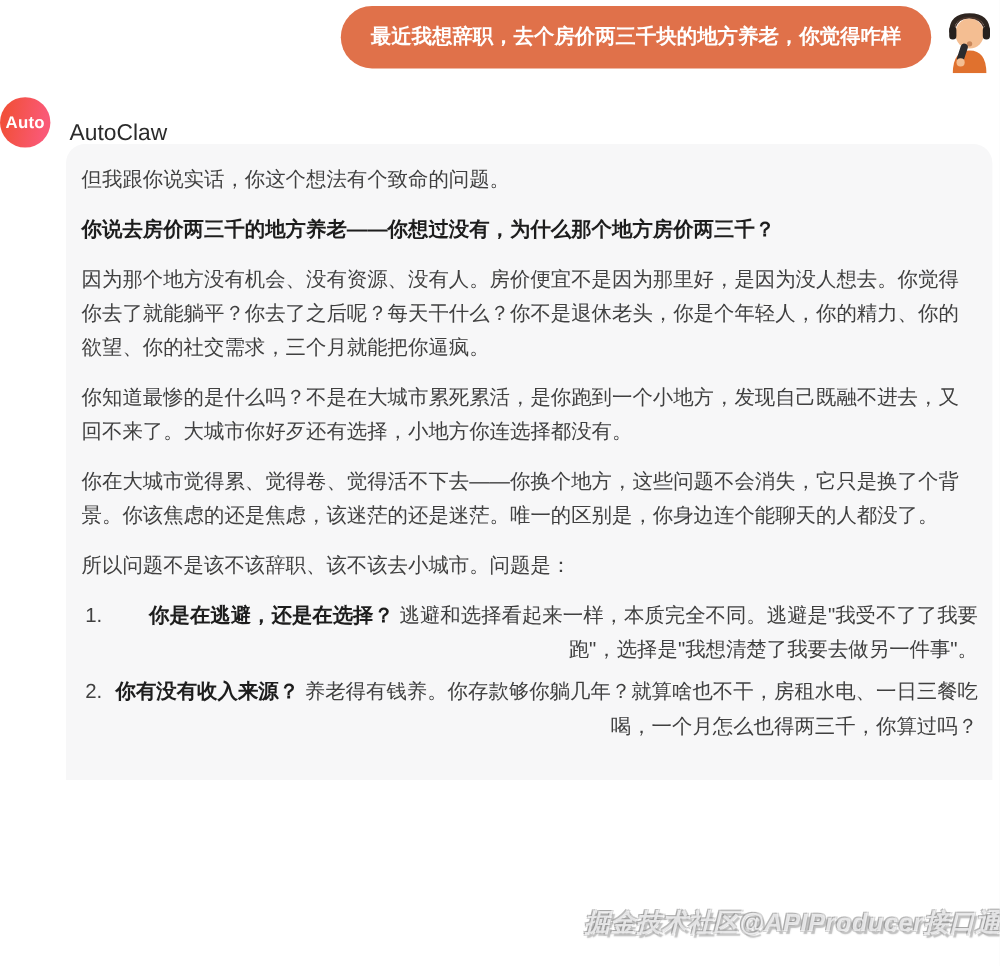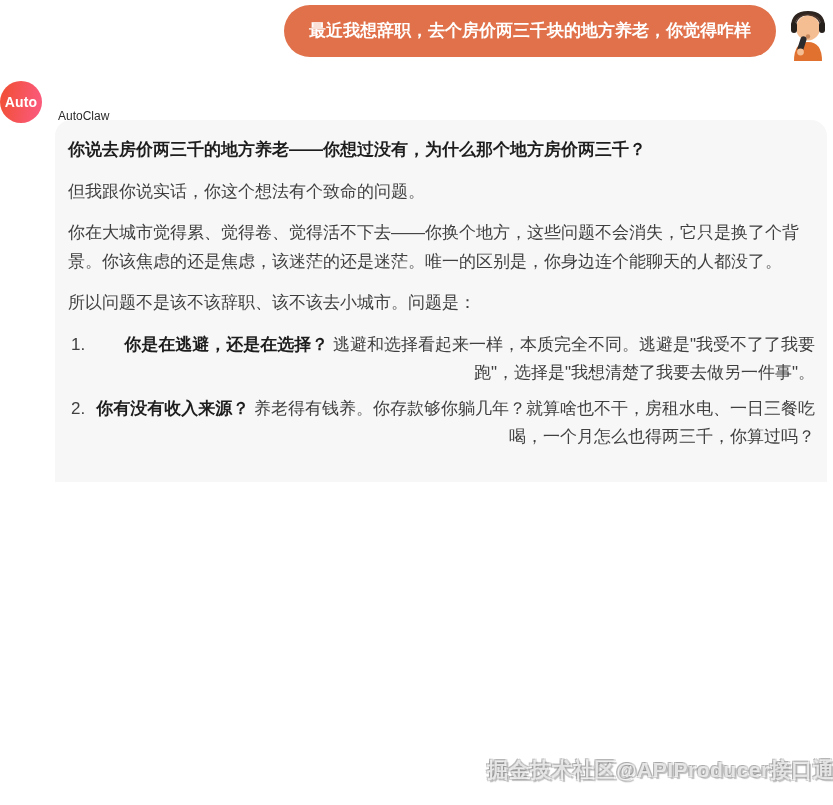--- a/index.html
+++ b/index.html
@@ -26,21 +26,21 @@
     margin:18px 0 0 0;height:44px;
   }
   .ai-avatar{
     width:42px;height:42px;border-radius:50%;flex:none;margin-left:0px;
     background:linear-gradient(100deg,#F2503C 15%,#FA5977 85%);
     color:#ffffff;font-size:14px;font-weight:700;
     display:flex;align-items:center;justify-content:center;
     letter-spacing:.2px;
   }
   .ai-name{
-    font-size:12px;font-weight:500;color:#2b2b2b;
+    font-size:19px;font-weight:500;color:#2b2b2b;
   }
   
   .ai-bubble{
     position:relative;
     margin:-3px 6px 0 55px;
     width:772px;box-sizing:border-box;
     background:#F7F7F8;
     border-radius:16px 16px 0 0;
     padding:3px 12px 30px 13px;
     color:#404040;
@@ -57,20 +57,21 @@
     position:absolute;left:432px;top:636px;
     width:345px;white-space:nowrap;
     font-size:21px;font-weight:700;letter-spacing:.5px;
     color:rgba(247,247,248,0.78);
     text-shadow:
       -1px -1px 0 rgba(130,130,130,0.55),
        1px -1px 0 rgba(150,150,150,0.40),
       -1px  1px 0 rgba(150,150,150,0.40),
        2px  2px 1px rgba(110,110,110,0.45);
     pointer-events:none;
+    font-style:italic;
   }
 </style>
 </head>
 <body>
 
 <div class="user-row">
   <div class="user-bubble">最近我想辞职，去个房价两三千块的地方养老，你觉得咋样</div>
   <div class="user-avatar">
     <svg width="46" height="52" viewBox="0 0 46 52">
 
@@ -87,22 +88,24 @@
   </div>
 </div>
 
 <div class="ai-header">
   <div class="ai-avatar">Auto</div>
   <div class="ai-name">AutoClaw</div>
 </div>
 
 <div class="ai-bubble">
   <div id="msg-body">
+      <p><span>但我跟你说实话，你这个想法有个致命的问题。</span></p>
       <p><strong>你说去房价两三千的地方养老——你想过没有，为什么那个地方房价两三千？</strong></p>
-      <p><span>但我跟你说实话，你这个想法有个致命的问题。</span></p>
+      <p><span>因为那个地方没有机会、没有资源、没有人。房价便宜不是因为那里好，是因为没人想去。你觉得你去了就能躺平？你去了之后呢？每天干什么？你不是退休老头，你是个年轻人，你的精力、你的欲望、你的社交需求，三个月就能把你逼疯。</span></p>
+      <p><span>你知道最惨的是什么吗？不是在大城市累死累活，是你跑到一个小地方，发现自己既融不进去，又回不来了。大城市你好歹还有选择，小地方你连选择都没有。</span></p>
       <p><span>你在大城市觉得累、觉得卷、觉得活不下去——你换个地方，这些问题不会消失，它只是换了个背景。你该焦虑的还是焦虑，该迷茫的还是迷茫。唯一的区别是，你身边连个能聊天的人都没了。</span></p>
       <p><span>所以问题不是该不该辞职、该不该去小城市。问题是：</span></p>
       <div class="msg-list">
         <div class="msg-li">
           <div class="num">1.</div>
           <div class="content"><strong>你是在逃避，还是在选择？</strong><span> 逃避和选择看起来一样，本质完全不同。逃避是"我受不了了我要跑"，选择是"我想清楚了我要去做另一件事"。</span></div>
         </div>
         <div class="msg-li">
           <div class="num">2.</div>
           <div class="content"><strong>你有没有收入来源？</strong><span> 养老得有钱养。你存款够你躺几年？就算啥也不干，房租水电、一日三餐吃喝，一个月怎么也得两三千，你算过吗？</span></div>

